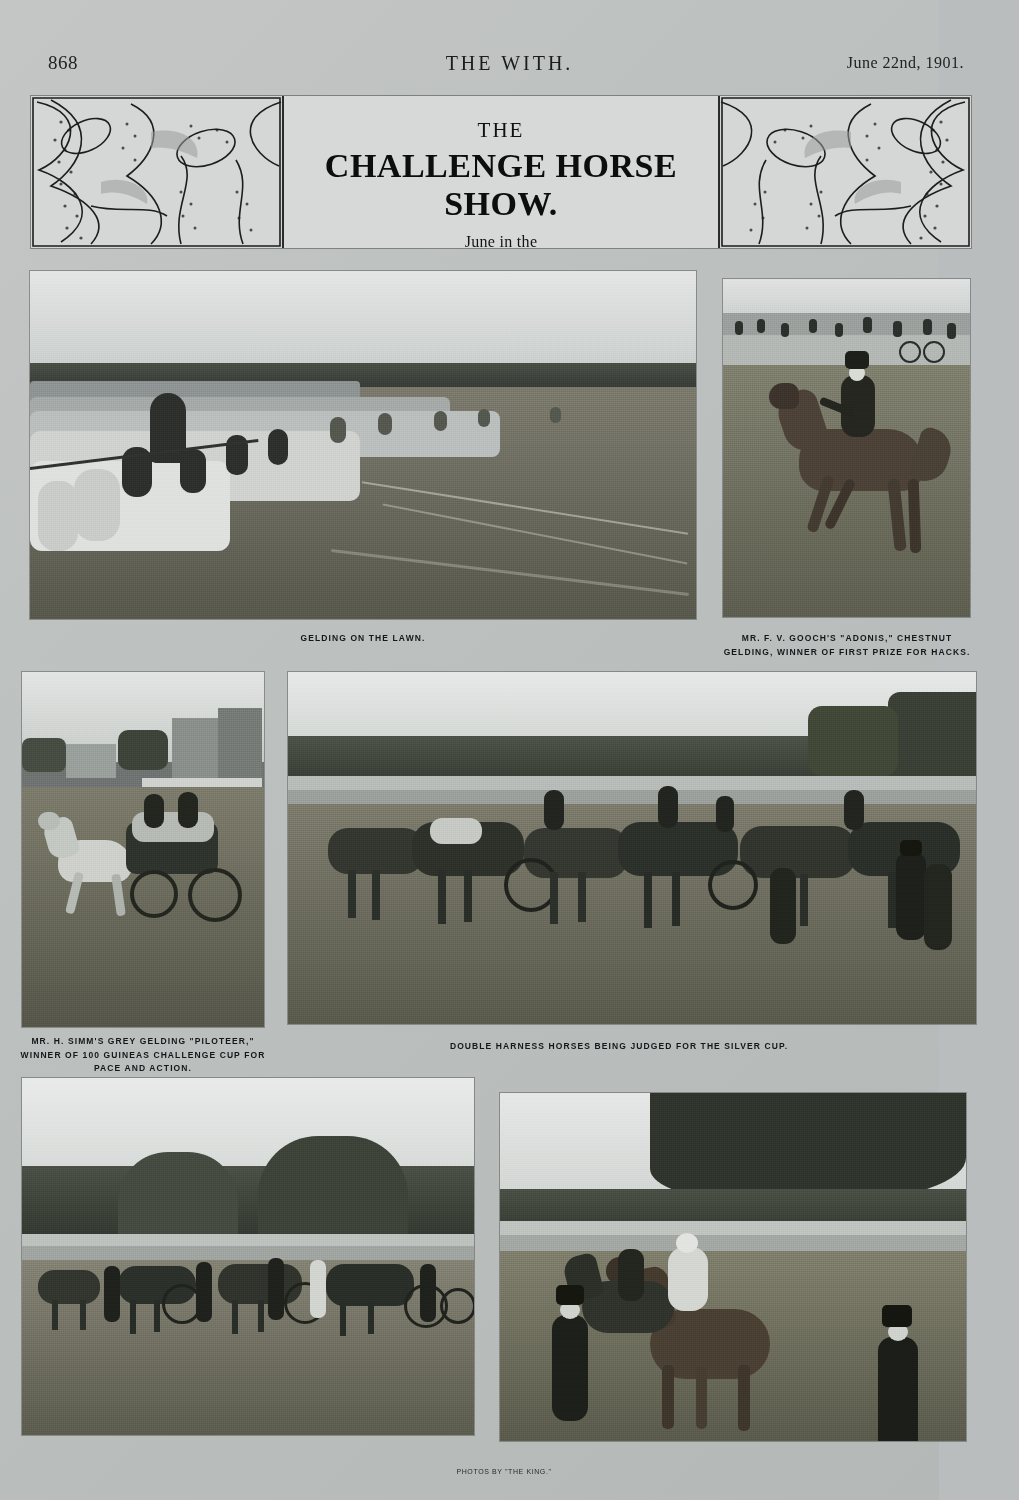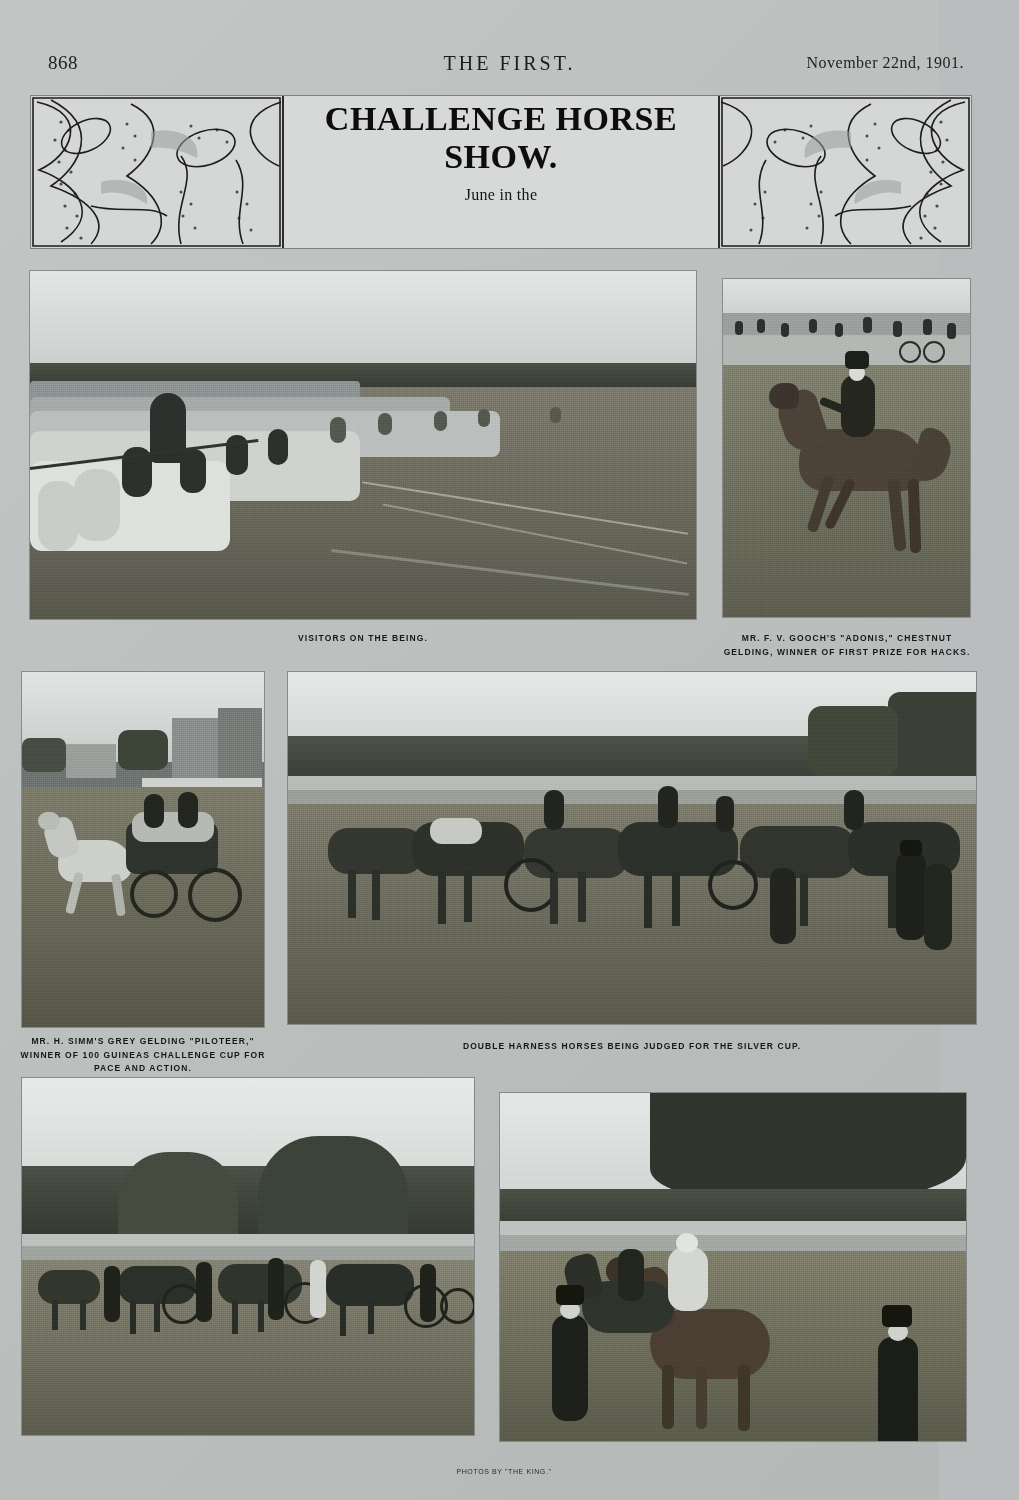--- a/index.html
+++ b/index.html
@@ -107,22 +107,22 @@
     font-size:7px;letter-spacing:.6px;color:#2a2c2c;
   }
 </style>
 </head>
 <body>
 
 <div class="page">
 
   <div class="running-head">
     <div class="folio">868</div>
-    <div class="masthead">THE FIRST.</div>
-    <div class="issue-date">November 22nd, 1901.</div>
+    <div class="masthead">THE WITH.</div>
+    <div class="issue-date">June 22nd, 1901.</div>
   </div>
 
   <div class="title-band">
 
     <div class="band-orn left">
       <svg width="251" height="152" viewBox="0 0 251 152">
         <rect x="0" y="0" width="251" height="152" fill="#d4d7d6"></rect>
         <g stroke="#1d1d1d" stroke-width="1.6" fill="none">
           <path d="M2,2 H249 V150 H2 Z"></path>
           <path d="M6,6 C60,18 40,60 8,74 C48,88 70,120 30,146"></path>
@@ -166,20 +166,21 @@
             <circle cx="220" cy="134" r="1.5"></circle>
         </g>
         <g fill="#9a9e9c" opacity="0.55">
           <path d="M120,36 C150,30 170,44 166,62 C150,54 134,50 120,52 Z"></path>
           <path d="M70,86 C96,78 120,92 116,108 C100,98 84,94 70,98 Z"></path>
         </g>
       </svg>
     </div>
 
     <div class="title-box">
+      <div class="title-the">THE</div>
       <div class="title-main">CHALLENGE HORSE SHOW.</div>
       <div class="title-sub1">June in the</div>
 
     </div>
 
     <div class="band-orn right">
       <svg width="251" height="152" viewBox="0 0 251 152">
         <rect x="0" y="0" width="251" height="152" fill="#d4d7d6"></rect>
         <g stroke="#1d1d1d" stroke-width="1.6" fill="none">
           <path d="M2,2 H249 V150 H2 Z"></path>
@@ -255,21 +256,21 @@
     <div class="blob mid" style="left:448px;top:138px;width:12px;height:18px;border-radius:6px;"></div>
     <div class="blob mid" style="left:520px;top:136px;width:11px;height:16px;border-radius:6px;"></div>
 
     <div style="position:absolute;left:0;top:196px;width:230px;height:3px;background:#2f332f;transform:rotate(-7deg);transform-origin:left center;"></div>
 
     <div style="position:absolute;left:330px;top:236px;width:330px;height:2px;background:rgba(210,212,205,.55);transform:rotate(9deg);"></div>
     <div style="position:absolute;left:350px;top:262px;width:310px;height:2px;background:rgba(200,203,196,.45);transform:rotate(11deg);"></div>
     <div style="position:absolute;left:300px;top:300px;width:360px;height:3px;background:rgba(190,194,186,.4);transform:rotate(7deg);"></div>
     <div class="grain"></div>
   </div>
-  <div class="caption" style="left:30px;top:632px;width:666px;">VISITORS ON THE BEING.</div>
+  <div class="caption" style="left:30px;top:632px;width:666px;">GELDING ON THE LAWN.</div>
 
   <div class="photo" style="left:723px;top:279px;width:247px;height:338px;">
     <div class="sky" style="height:60px;background:linear-gradient(#dfe2e0,#c3c7c5);"></div>
     <div class="crowd" style="left:0;top:34px;width:247px;height:52px;background:#9ba09e;"></div>
     <div class="crowd" style="left:0;top:56px;width:247px;height:36px;background:#b3b8b5;"></div>
     <div class="ground" style="height:252px;background:linear-gradient(#80806f,#5e5e50);"></div>
 
     <div class="blob dark" style="left:12px;top:42px;width:8px;height:14px;border-radius:4px;"></div>
     <div class="blob dark" style="left:34px;top:40px;width:8px;height:14px;border-radius:4px;"></div>
     <div class="blob dark" style="left:58px;top:44px;width:8px;height:14px;border-radius:4px;"></div>
@@ -369,21 +370,21 @@
     <div class="blob dark" style="left:370px;top:114px;width:20px;height:42px;border-radius:9px;background:#22251f;"></div>
     <div class="blob dark" style="left:428px;top:124px;width:18px;height:36px;border-radius:8px;background:#22251f;"></div>
     <div class="blob dark" style="left:556px;top:118px;width:20px;height:40px;border-radius:9px;background:#22251f;"></div>
 
     <div class="blob dark" style="left:608px;top:180px;width:30px;height:88px;border-radius:12px;background:#1d201b;"></div>
     <div class="blob dark" style="left:612px;top:168px;width:22px;height:16px;border-radius:5px;background:#15170f;"></div>
     <div class="blob dark" style="left:636px;top:192px;width:28px;height:86px;border-radius:12px;background:#23261f;"></div>
     <div class="blob dark" style="left:482px;top:196px;width:26px;height:76px;border-radius:11px;background:#22251e;"></div>
     <div class="grain"></div>
   </div>
-  <div class="caption" style="left:288px;top:1040px;width:688px;">DOUBLE HARNESS HORSES BEING JUDGED FOR THE SILVER CUP.</div>
+  <div class="caption" style="left:275px;top:1040px;width:688px;">DOUBLE HARNESS HORSES BEING JUDGED FOR THE SILVER CUP.</div>
 
   <div class="photo" style="left:22px;top:1078px;width:452px;height:357px;">
     <div class="sky" style="height:160px;background:linear-gradient(#e8ebe9,#ccd0cd);"></div>
     <div class="treeline" style="top:88px;height:72px;background:linear-gradient(#4b5146,#333830);"></div>
     <div class="treeline" style="top:58px;height:100px;left:236px;width:150px;background:#3d4339;border-radius:60px 60px 0 0;"></div>
     <div class="treeline" style="top:74px;height:86px;left:96px;width:120px;background:#454b40;border-radius:50px 50px 0 0;"></div>
     <div class="ground" style="height:200px;background:linear-gradient(#8a8879,#5c5c4f);"></div>
     <div class="crowd" style="left:0;top:156px;width:452px;height:22px;background:#bdc2be;"></div>
     <div class="crowd" style="left:0;top:168px;width:452px;height:14px;background:#a0a5a1;"></div>
 

